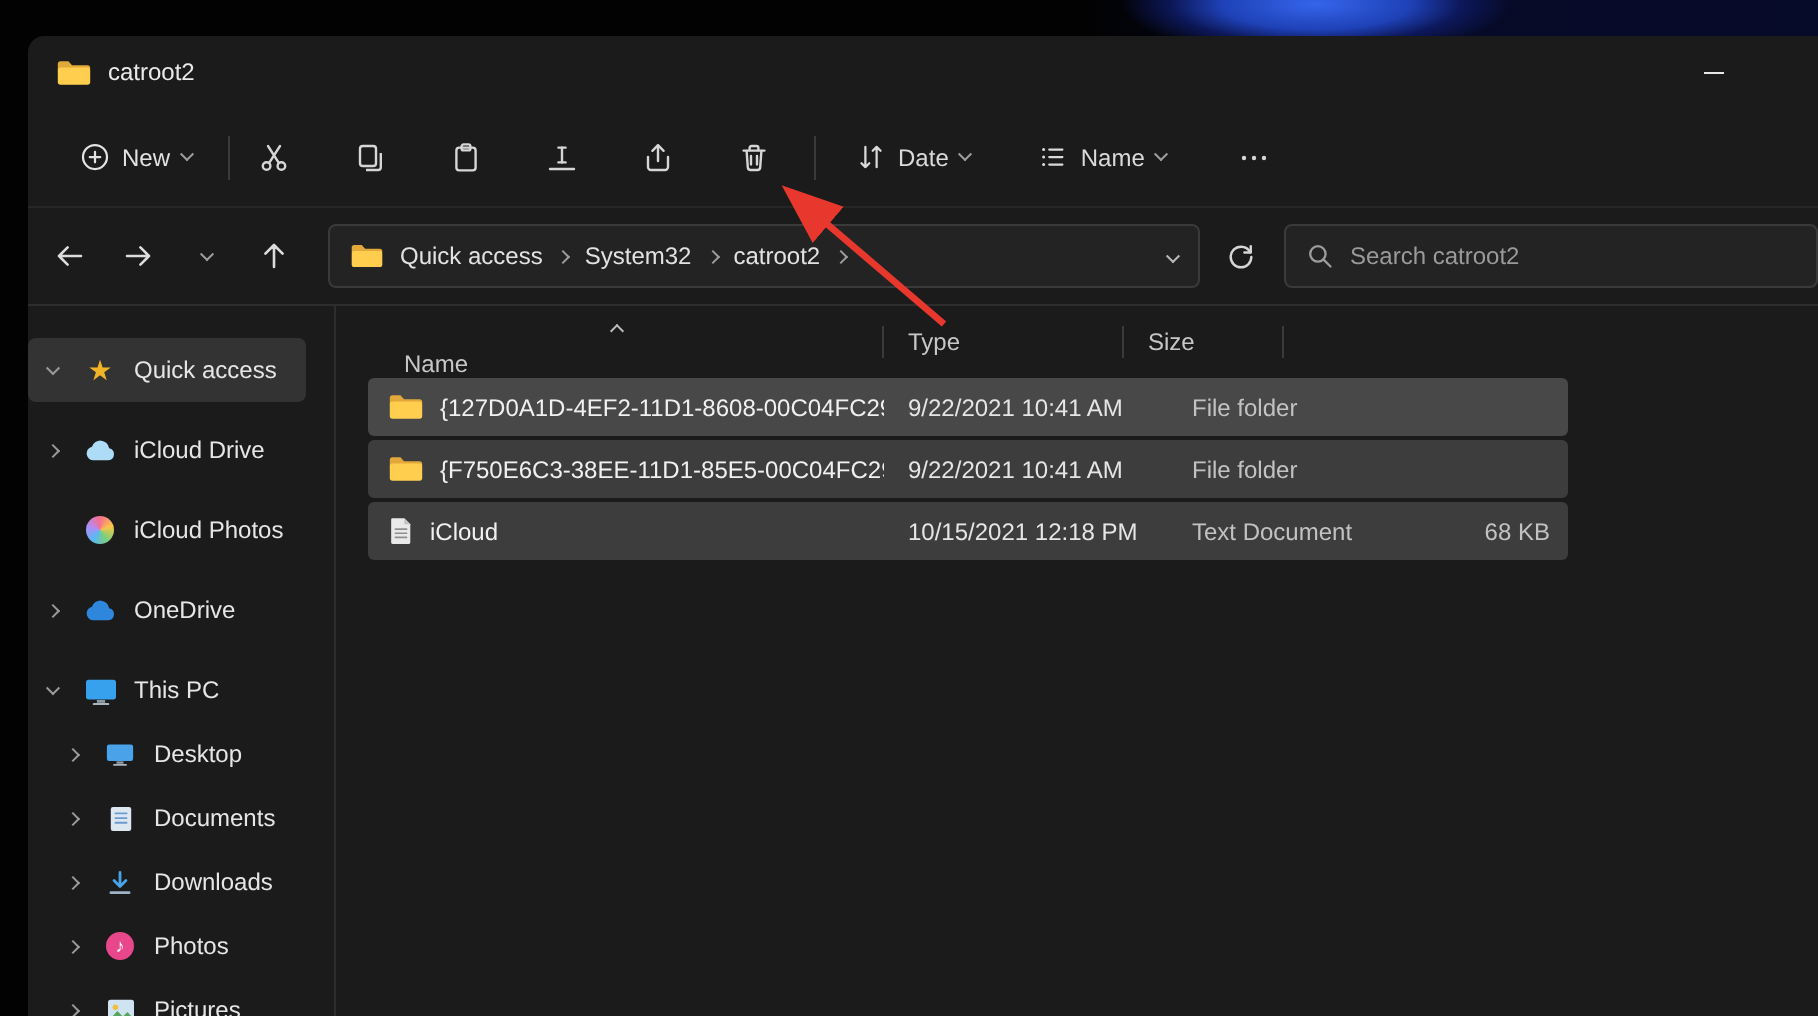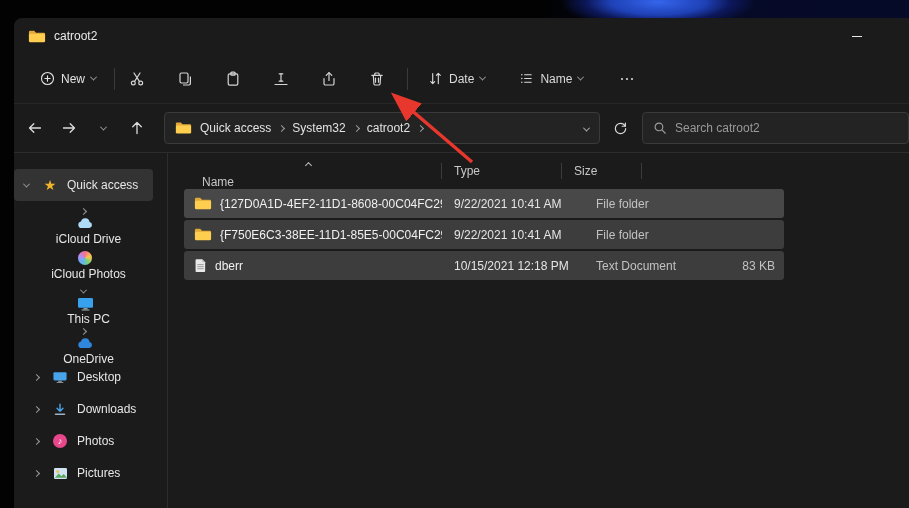--- a/index.html
+++ b/index.html
@@ -74,21 +74,21 @@
     color: #d6d6d6; font-family: inherit; font-size: 12px;
   }
   .searchbox input::placeholder { color: #9a9a9a; }
 
   
   .content { display: flex; border-top: 1px solid #2d2d2d; height: 356px; }
 
   
   .sidebar { width: 154px; border-right: 1px solid #2d2d2d; padding-top: 16px; flex: none; }
   .si { height: 32px; display: flex; align-items: center; padding-left: 10px; margin-right: 14px; border-radius: 4px; color: #e6e6e6; white-space: nowrap; }
-  .si.gap { margin-top: 8px; flex-direction: column; }
+  .si.gap { margin-top: 8px; }
   .si.child { padding-left: 20px; }
   .si.selected { background: #333333; }
   .si .exp { width: 16px; flex: none; display: flex; align-items: center; color: #9a9a9a; }
   .si .ic { width: 20px; height: 18px; flex: none; margin-right: 7px; display: flex; align-items: center; justify-content: center; }
   .star { color: #f0b429; font-size: 14px; line-height: 1; }
   .disc { width: 14px; height: 14px; border-radius: 50%; }
   .disc.photos { background: conic-gradient(#f76e8d, #f7c64a, #7ad07a, #5bb7f5, #b08df5, #f76e8d); }
   .disc.music { background: #e8478b; color: #fff; font-size: 9px; display: flex; align-items: center; justify-content: center; }
 
   
@@ -329,54 +329,66 @@
         </div>
         <div class="si gap">
           <span class="exp"></span>
           <span class="ic">
               <span class="disc photos"></span>
             </span>
           <span>iCloud Photos</span>
         </div>
         <div class="si gap">
           <span class="exp">
+              <span class="chev right"></span>
+            </span>
+          <span class="ic">
+            <svg width="17" height="12" viewBox="0 0 20 14">
+              <path d="M5.2 13a4 4 0 0 1-.5-7.9A5.2 5.2 0 0 1 14.8 5.9 3.6 3.6 0 0 1 14.4 13z" fill="#2f86dd"></path>
+            </svg>
+          </span>
+          <span>OneDrive</span>
+        </div>
+        <div class="si gap">
+          <span class="exp">
               <span class="chev down"></span>
             </span>
           <span class="ic">
             <svg width="17" height="15" viewBox="0 0 18 16">
               <rect x="1" y="2" width="16" height="10.5" rx="1.4" fill="#38a1ee"></rect>
               <rect x="6.8" y="12.8" width="4.4" height="1.5" fill="#8c98a4"></rect>
               <rect x="4.6" y="14.4" width="8.8" height="1.1" rx="0.5" fill="#aab4bd"></rect>
             </svg>
           </span>
           <span>This PC</span>
         </div>
-        <div class="si gap">
-          <span class="exp">
-              <span class="chev right"></span>
-            </span>
-          <span class="ic">
-            <svg width="17" height="12" viewBox="0 0 20 14">
-              <path d="M5.2 13a4 4 0 0 1-.5-7.9A5.2 5.2 0 0 1 14.8 5.9 3.6 3.6 0 0 1 14.4 13z" fill="#2f86dd"></path>
-            </svg>
-          </span>
-          <span>OneDrive</span>
-        </div>
         <div class="si child">
           <span class="exp">
               <span class="chev right"></span>
             </span>
           <span class="ic">
             <svg width="16" height="14" viewBox="0 0 18 16">
               <rect x="1.5" y="2.5" width="15" height="9.5" rx="1.3" fill="#4aa3e8"></rect>
               <rect x="7" y="12.2" width="4" height="1.4" fill="#8c98a4"></rect>
               <rect x="5" y="13.7" width="8" height="1" rx="0.5" fill="#aab4bd"></rect>
             </svg>
           </span>
           <span>Desktop</span>
+        </div>
+        <div class="si child">
+          <span class="exp">
+              <span class="chev right"></span>
+            </span>
+          <span class="ic">
+            <svg width="13" height="15" viewBox="0 0 14 16">
+              <rect x="1.5" y="1.5" width="11" height="13" rx="1.2" fill="#dde7f0"></rect>
+              <path d="M4 5h6M4 7.5h6M4 10h6" stroke="#6d9bd1" stroke-width="1" stroke-linecap="round"></path>
+            </svg>
+          </span>
+          <span>Documents</span>
         </div>
         <div class="si child">
           <span class="exp">
               <span class="chev right"></span>
             </span>
           <span class="ic">
             <svg width="14" height="15" viewBox="0 0 16 16" fill="none" stroke="#4aa3e8" stroke-width="1.6" stroke-linecap="round" stroke-linejoin="round">
               <path d="M8 2v8M8 10 4.6 6.6M8 10l3.4-3.4"></path>
               <path d="M2.8 13.5h10.4" stroke="#9fb3c6"></path>
             </svg>
@@ -453,25 +465,25 @@
 
         <div class="file-row">
           <div class="c-name">
             <span>
               <svg width="13" height="15" viewBox="0 0 14 16">
                 <path d="M2.5 1.2h6.3l3.2 3.2v9.8a.8.8 0 0 1-.8.8H2.5a.8.8 0 0 1-.8-.8V2a.8.8 0 0 1 .8-.8z" fill="#e9e9e9"></path>
                 <path d="M8.8 1.2v3.2H12" fill="#c2c2c2"></path>
                 <path d="M4 7h6M4 9.2h6M4 11.4h6" stroke="#8f8f8f" stroke-width="0.9" stroke-linecap="round"></path>
               </svg>
             </span>
-            <span>dberr</span>
+            <span>iCloud</span>
           </div>
           <div class="c-date">10/15/2021 12:18 PM</div>
           <div class="c-type">Text Document</div>
-          <div class="c-size">83 KB</div>
+          <div class="c-size">68 KB</div>
         </div>
       </div>
     </div>
   </div>
 
   <svg class="annotation" width="909" height="508" viewBox="0 0 909 508">
     <defs>
       <marker id="arrowhead" markerWidth="9" markerHeight="8" refX="7" refY="3.5" orient="auto">
         <polygon points="0 0, 9 3.5, 0 7" fill="#e8382d"></polygon>
       </marker>

